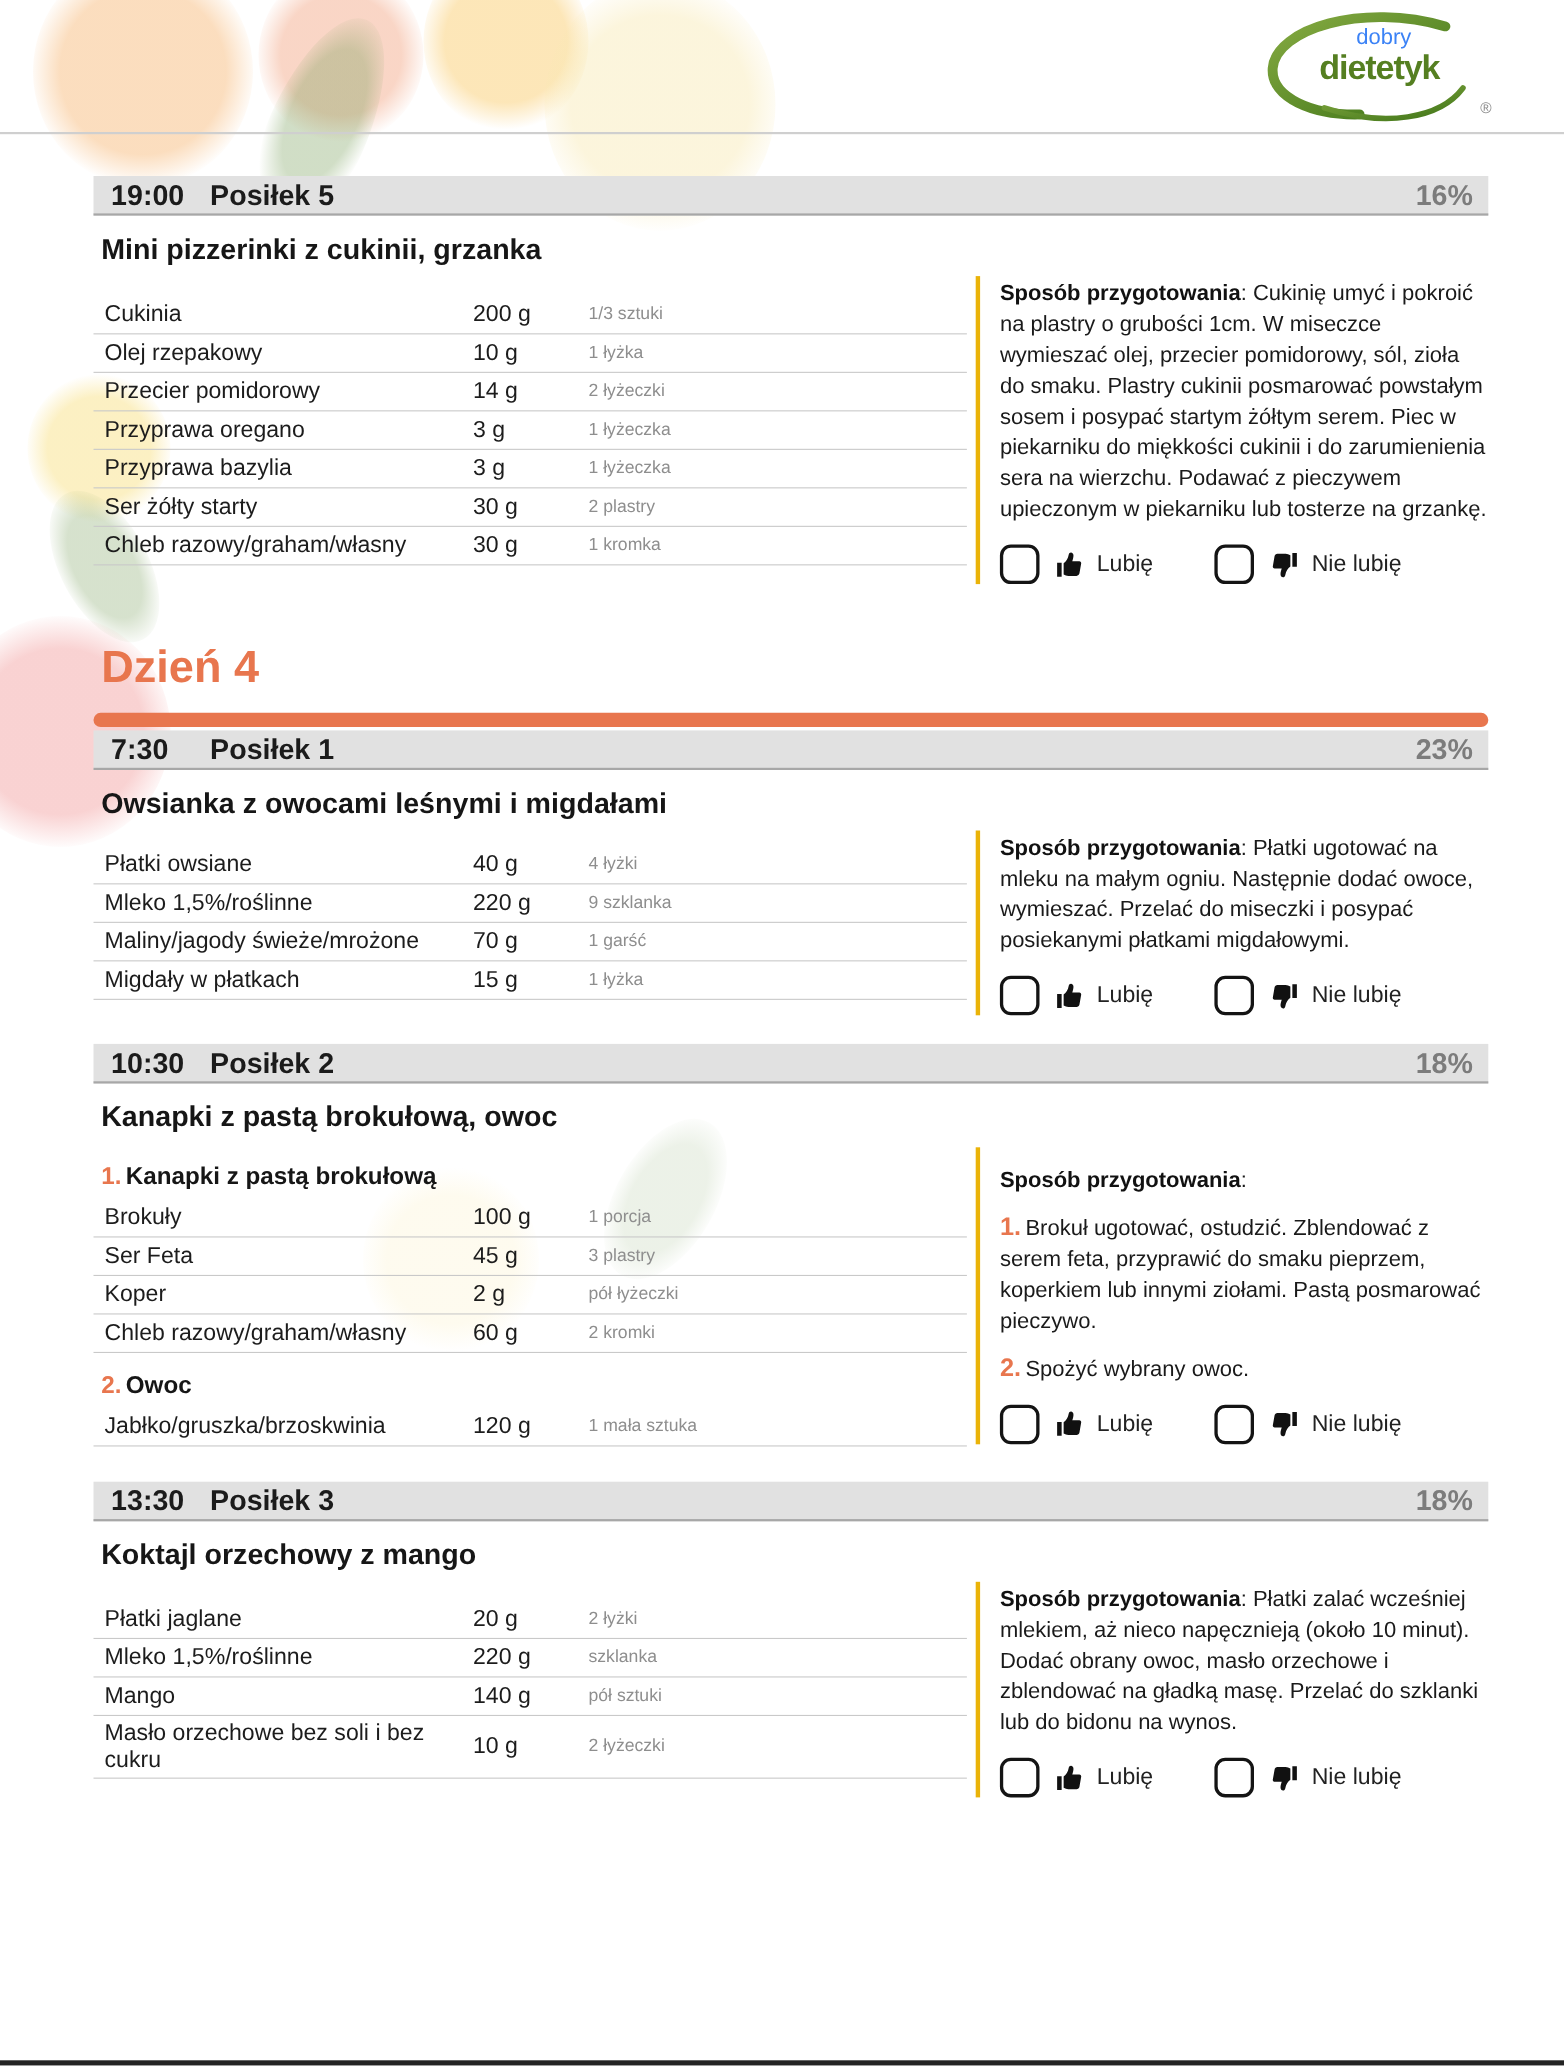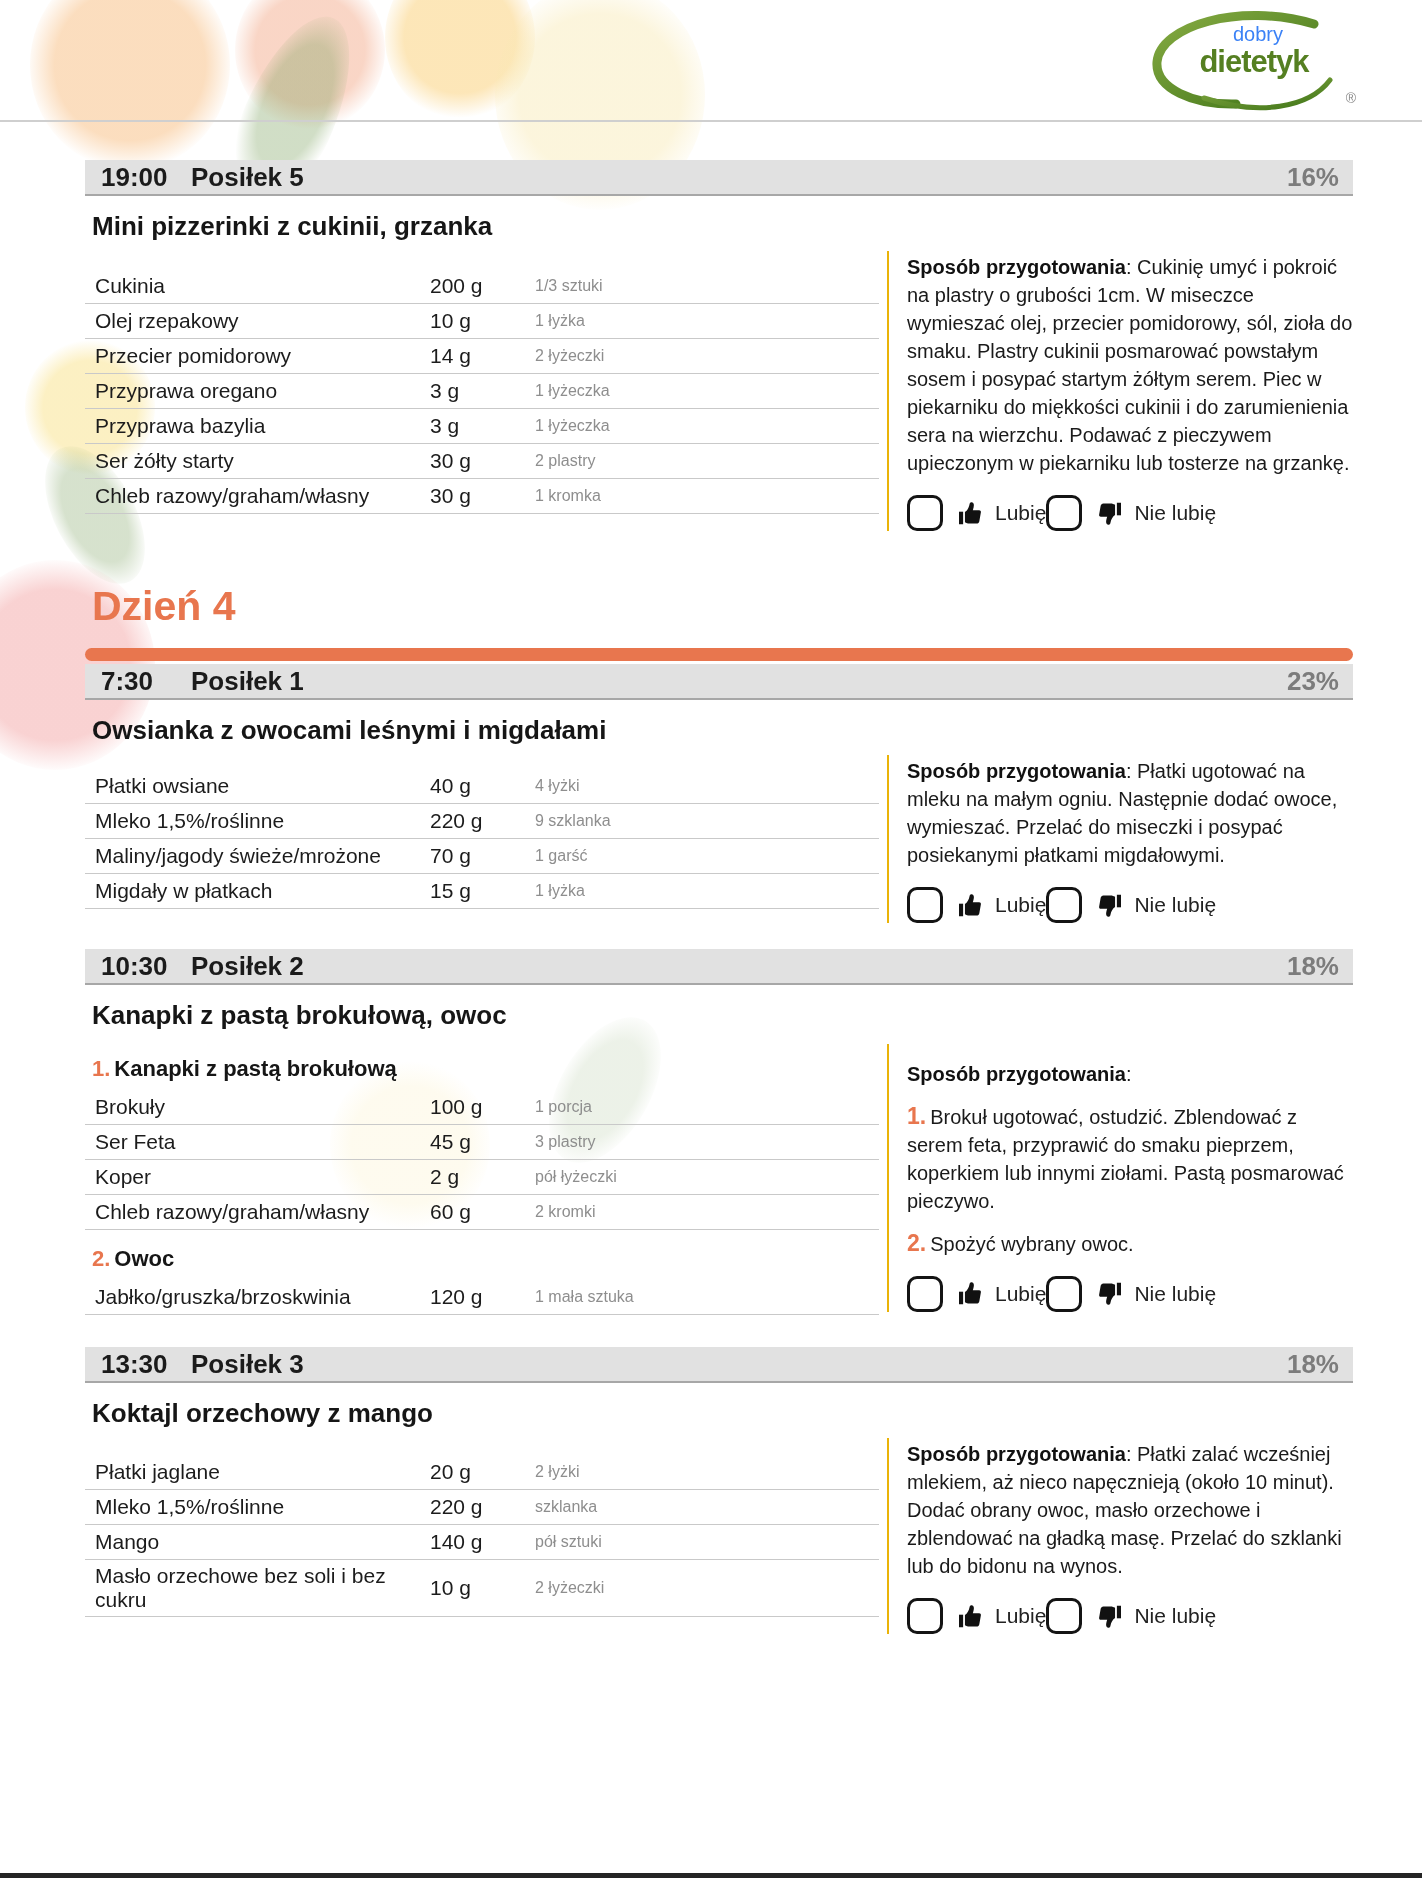--- a/index.html
+++ b/index.html
@@ -50,33 +50,33 @@
   .ingredients { width:794px; }
   .ing-row { display:flex; align-items:center; min-height:35px; padding:4px 0 4px 10px;
     border-bottom:1px solid #c9c9c9; }
   .ing-name { width:335px; font-size:21px; color:#1c1c1c; line-height:24px; padding-right:8px; }
   .ing-amount { width:105px; font-size:21px; color:#1c1c1c; }
   .ing-measure { font-size:16px; color:#8e8e8e; }
 
   .sub-head { font-size:22px; font-weight:bold; color:#161616; margin:16px 0 8px 7px; }
   .sub-num { color:#e8764e; margin-right:4px; }
 
-  .prep-panel { flex:1; margin-left:8px; border-left:2px solid #eab308; padding-left:18px;
+  .prep-panel { flex:1; margin-left:8px; border-left:4px solid #eab308; padding-left:18px;
     font-size:20px; line-height:28px; color:#1a1a1a; padding-top:2px; }
   .prep b { color:#111; }
   .step { margin-top:14px; }
   .step-num { color:#e8764e; font-weight:bold; font-size:23px; margin-right:4px; }
 
   .like-row { display:flex; align-items:center; margin-top:18px; }
   .checkbox { width:36px; height:36px; border:3px solid #141414; border-radius:10px; background:#fff; flex:0 0 auto; }
   .thumb { margin-left:13px; display:flex; align-items:center; }
   .thumb svg { width:29px; height:29px; fill:#111; }
   .thumb-down svg { transform:rotate(180deg); }
   .like-label { margin-left:10px; font-size:21px; color:#222; }
-  .dislike-group { display:flex; align-items:center; }
+  .dislike-group { margin-left:56px; display:flex; align-items:center; }
   .like-group { display:flex; align-items:center; }
 
   .day-title { color:#e8764e; font-size:41px; font-weight:bold; margin:52px 0 18px 7px; }
   .day-bar { height:13px; background:#e8764e; border-radius:7px; margin-bottom:3px; }
 
   .sec-gap-m2 { margin-top:26px; }
   .sec-gap-m3 { margin-top:32px; }
 
   .footer-bar { position:absolute; left:0; bottom:0; width:100%; height:5px; background:#242424; }
 </style>

